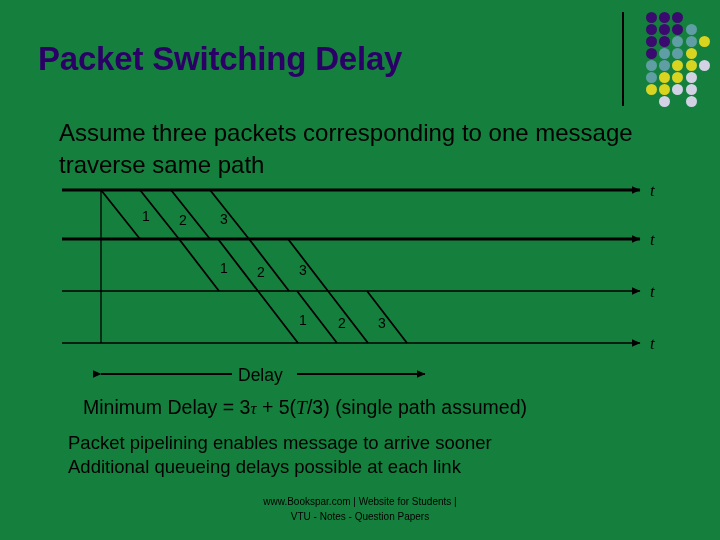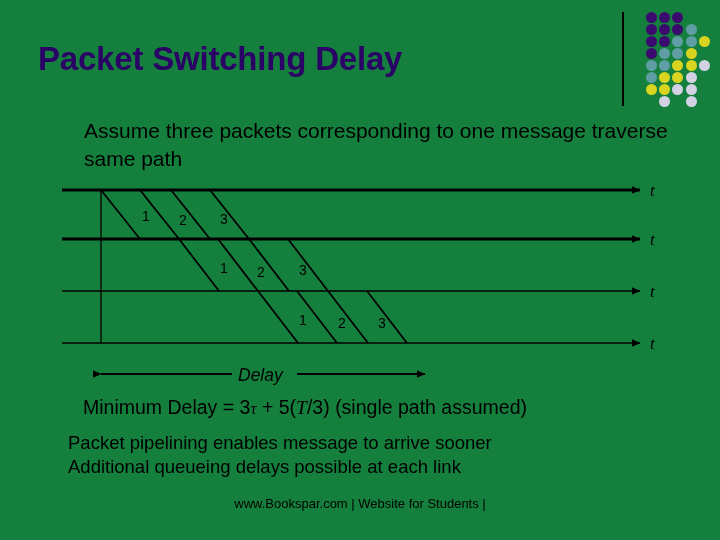--- a/index.html
+++ b/index.html
@@ -56,24 +56,24 @@
   .dot {
     position: absolute;
     width: 11px;
     height: 11px;
     border-radius: 50%;
   }
 
   
   #assume-text {
     position: absolute;
-    left: 84px;
+    left: 59px;
     top: 117px;
     width: 600px;
-    font-size: 21px;
+    font-size: 24px;
     color: #000000;
     line-height: 1.32;
   }
 
   
   #diagram {
     position: absolute;
     left: 0;
     top: 0;
     width: 720px;
@@ -95,21 +95,20 @@
     color: #000000;
   }
 
   
   #delay-caption {
     position: absolute;
     left: 238px;
     top: 365px;
     font-size: 17.5px;
     color: #000000;
-    font-style: italic;
   }
 
   
   #formula-line {
     position: absolute;
     left: 83px;
     top: 396px;
     font-size: 19.5px;
     color: #000000;
     white-space: nowrap;
@@ -133,21 +132,21 @@
     line-height: 1.30;
   }
 
   
   #footer {
     position: absolute;
     left: 0;
     top: 495px;
     width: 720px;
     text-align: center;
-    font-size: 13px;
+    font-size: 10px;
     color: #000000;
     line-height: 1.45;
   }
 </style>
 </head>
 <body>
 
 <div id="slide">
 
   <div id="title">Packet Switching Delay</div>
@@ -258,15 +257,16 @@
     <span>Minimum Delay = 3</span><span class="greek">τ</span><span> + 5(</span><span class="ital">T</span><span>/3)  (single path assumed)</span>
   </div>
 
   <div id="notes-block">
     <div>Packet pipelining enables message to arrive sooner</div>
     <div>Additional queueing delays possible at each link</div>
   </div>
 
   <div id="footer">
     <div>www.Bookspar.com | Website for Students |</div>
+    <div>VTU - Notes - Question Papers</div>
   </div>
 
 </div>
 
 </body></html>

